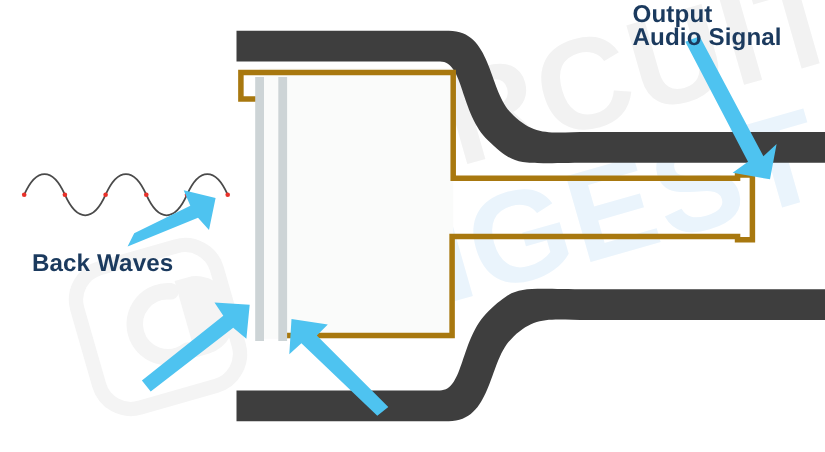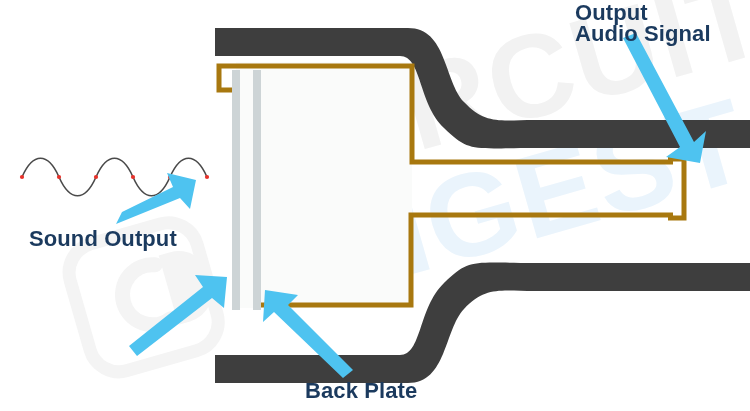--- a/index.html
+++ b/index.html
@@ -100,18 +100,17 @@
 
       <path d="M137 356 L129 346 L203 287 L195 275 L227 277 L224 308 L212 298 Z"></path>
 
       <path d="M343 378 L353 370 L288 305 L298 295 L265 290 L263 322 L274 312 Z"></path>
     </g>
   </svg>
 
   <p class="lbl" id="label-output-audio-signal">Output
 Audio Signal</p>
 
-  <p class="lbl" id="label-sound-waves">Sound Output</p>
+  <p class="lbl" id="label-sound-waves">Back Waves</p>
 
 
-  <p class="lbl" id="label-back-plate">Back Plate</p>
 
 </div>
 
 </body></html>

